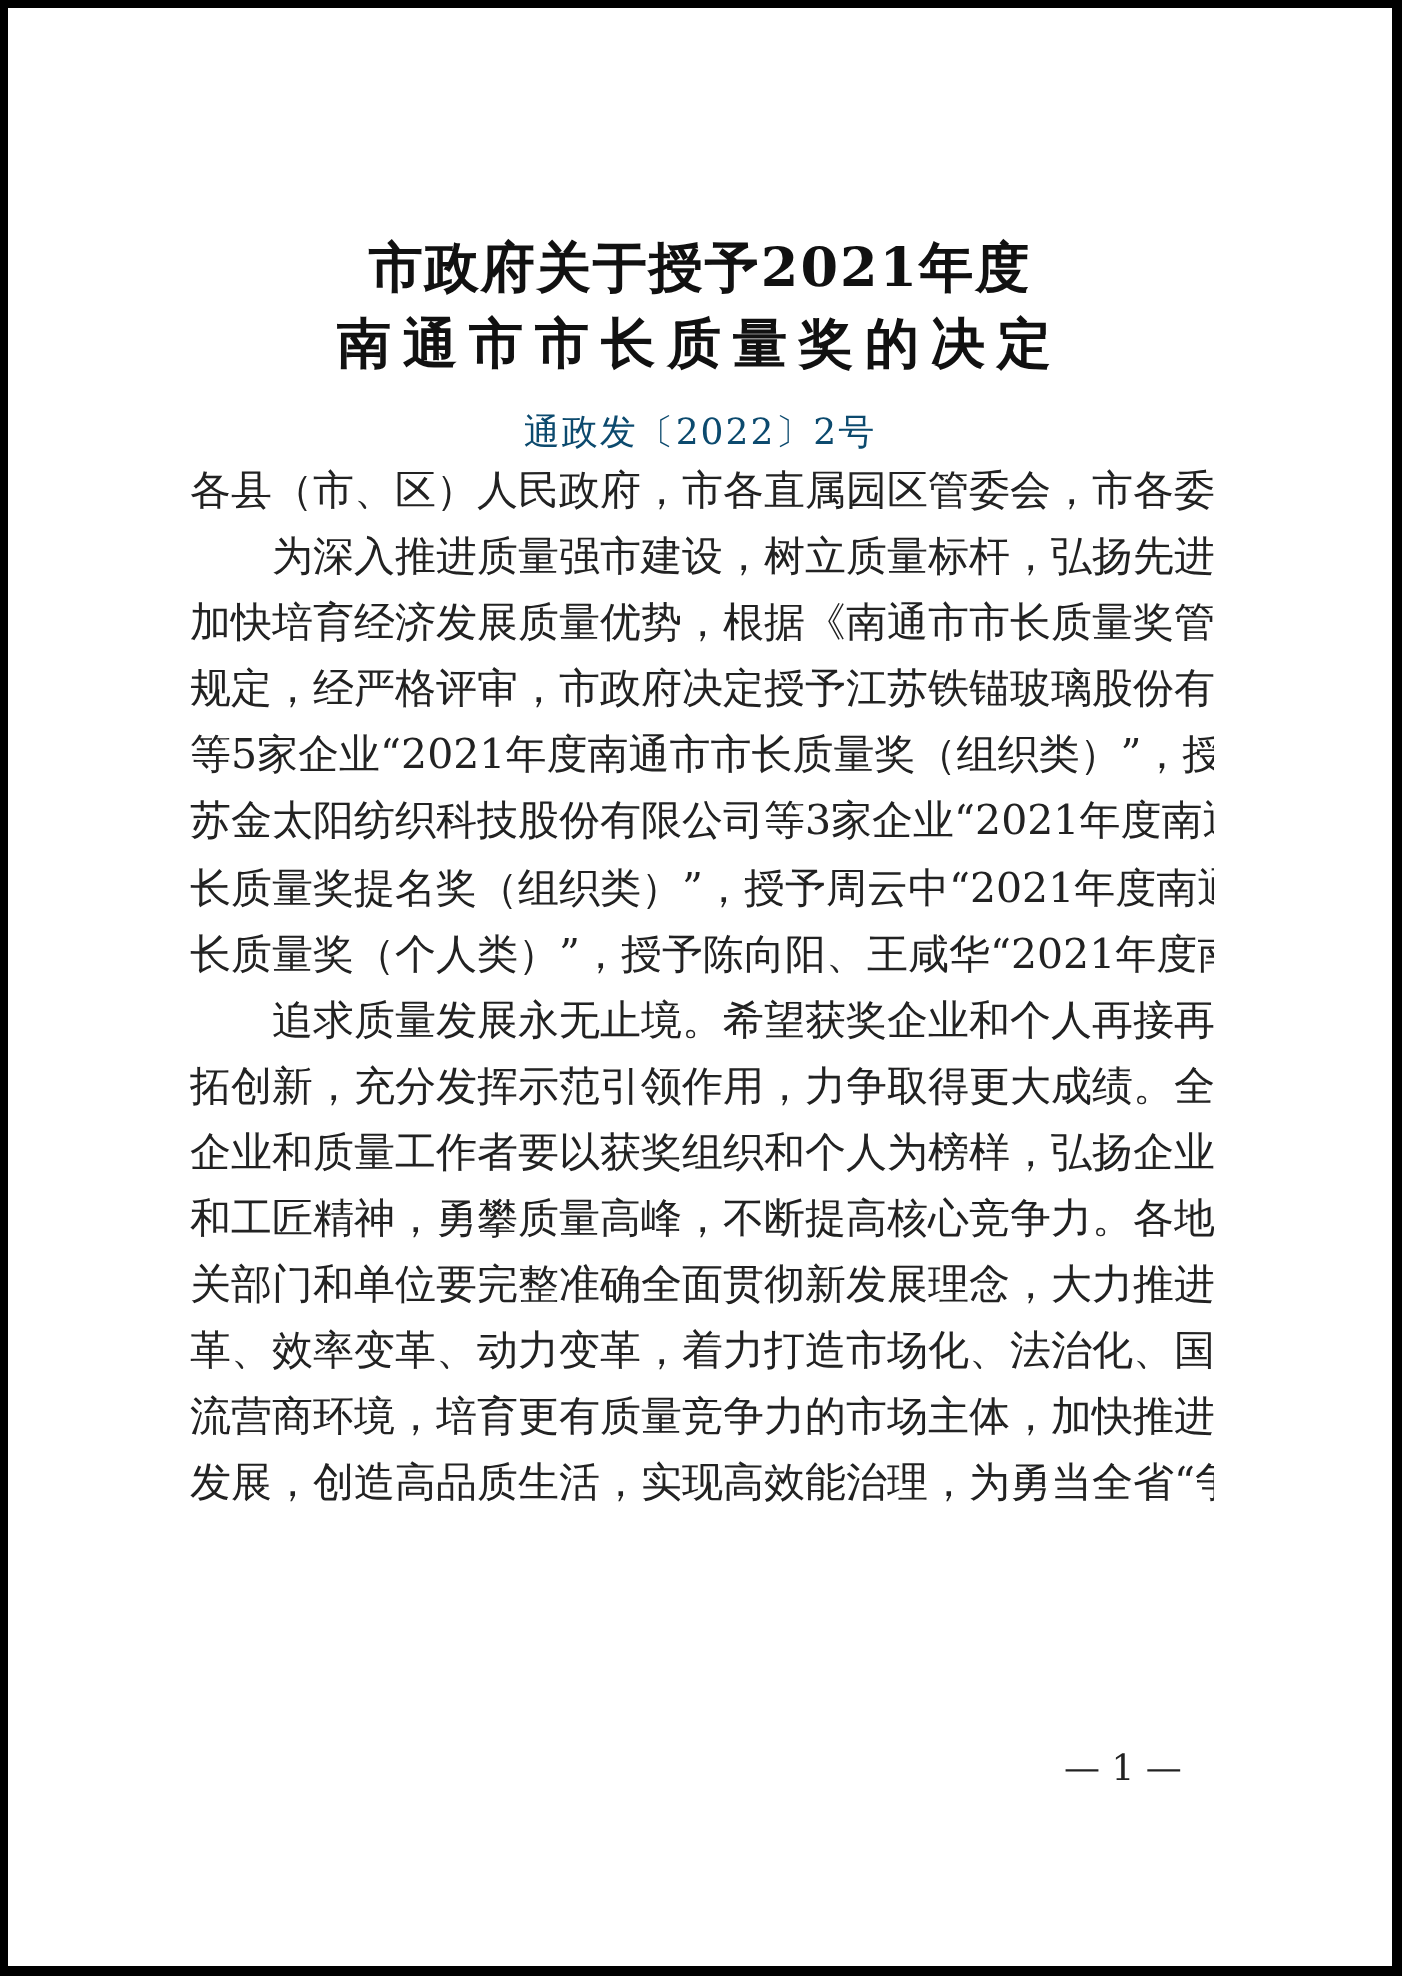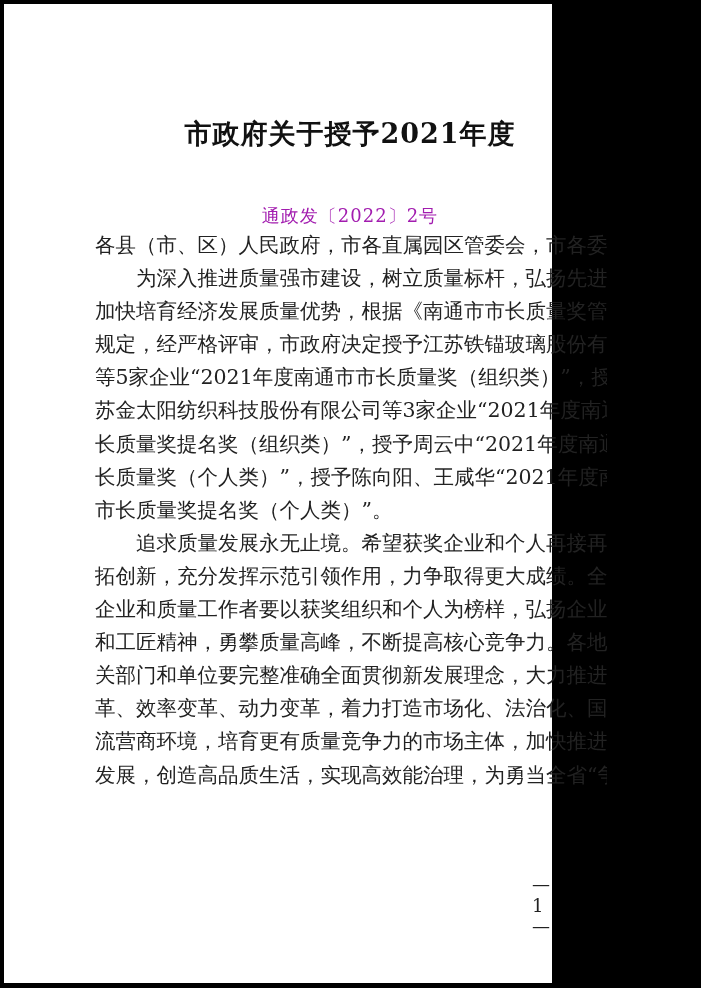--- a/index.html
+++ b/index.html
@@ -1,43 +1,43 @@
 <!DOCTYPE html>
 <html><head>
 <meta charset="utf-8">
 <style>
   html, body { margin:0; padding:0; }
   body { width:701px; height:988px; background:#000; position:relative; overflow:hidden; }
-  .page { position:absolute; left:4px; top:4px; width:548px; height:979px; background:#fff; }
+  .page { position:absolute; left:4px; top:4px; width:692px; height:979px; background:#fff; }
   .title { position:absolute; left:0; width:692px; text-align:center; font-family:"DejaVu Serif", serif; font-weight:bold; color:#111; font-size:27px; letter-spacing:1px; }
   .t1 { top:112px; }
   .t2 { top:150px; letter-spacing:6px; }
-  .docno { position:absolute; left:0; width:692px; top:200px; text-align:center; font-family:"DejaVu Serif", serif; font-size:18px; color:#a21caf; letter-spacing:1px; }
+  .docno { position:absolute; left:0; width:692px; top:200px; text-align:center; font-family:"DejaVu Serif", serif; font-size:18px; color:#0c4a6e; letter-spacing:1px; }
   .body { position:absolute; left:91px; top:225px; width:512px; font-family:"DejaVu Serif", serif; color:#222; }
   .line { height:33.1px; line-height:33px; font-size:20.5px; white-space:nowrap; text-align:justify; text-align-last:justify; overflow:hidden; }
   .line.last { text-align-last:left; }
   .pageno { position:absolute; left:528px; top:870px; font-family:"DejaVu Serif", serif; font-size:18px; color:#222; }
 </style>
 </head>
 <body>
 
 <div class="page">
   <div class="title t1">市政府关于授予2021年度</div>
+  <div class="title t2">南通市市长质量奖的决定</div>
   <div class="docno">通政发〔2022〕2号</div>
 
   <div class="body">
     <div class="line">各县（市、区）人民政府，市各直属园区管委会，市各委办局，</div>
     <div class="line">　　为深入推进质量强市建设，树立质量标杆，弘扬先进典型，</div>
     <div class="line">加快培育经济发展质量优势，根据《南通市市长质量奖管理办法》</div>
     <div class="line">规定，经严格评审，市政府决定授予江苏铁锚玻璃股份有限公司</div>
     <div class="line">等5家企业“2021年度南通市市长质量奖（组织类）”，授予江</div>
     <div class="line">苏金太阳纺织科技股份有限公司等3家企业“2021年度南通市市</div>
     <div class="line">长质量奖提名奖（组织类）”，授予周云中“2021年度南通市市</div>
     <div class="line">长质量奖（个人类）”，授予陈向阳、王咸华“2021年度南通市</div>
-    <div class="line last">市长质量奖提名奖（个人类）”。</div>
     <div class="line">　　追求质量发展永无止境。希望获奖企业和个人再接再厉、开</div>
     <div class="line">拓创新，充分发挥示范引领作用，力争取得更大成绩。全市广大</div>
     <div class="line">企业和质量工作者要以获奖组织和个人为榜样，弘扬企业家精神</div>
     <div class="line">和工匠精神，勇攀质量高峰，不断提高核心竞争力。各地、各有</div>
     <div class="line">关部门和单位要完整准确全面贯彻新发展理念，大力推进质量变</div>
     <div class="line">革、效率变革、动力变革，着力打造市场化、法治化、国际化一</div>
     <div class="line">流营商环境，培育更有质量竞争力的市场主体，加快推进高质量</div>
     <div class="line">发展，创造高品质生活，实现高效能治理，为勇当全省“争当表</div>
   </div>
 

